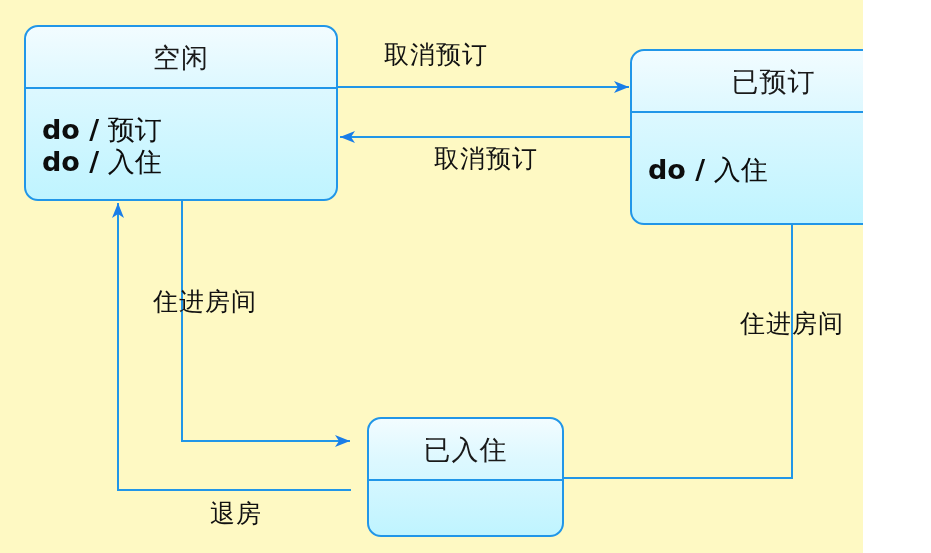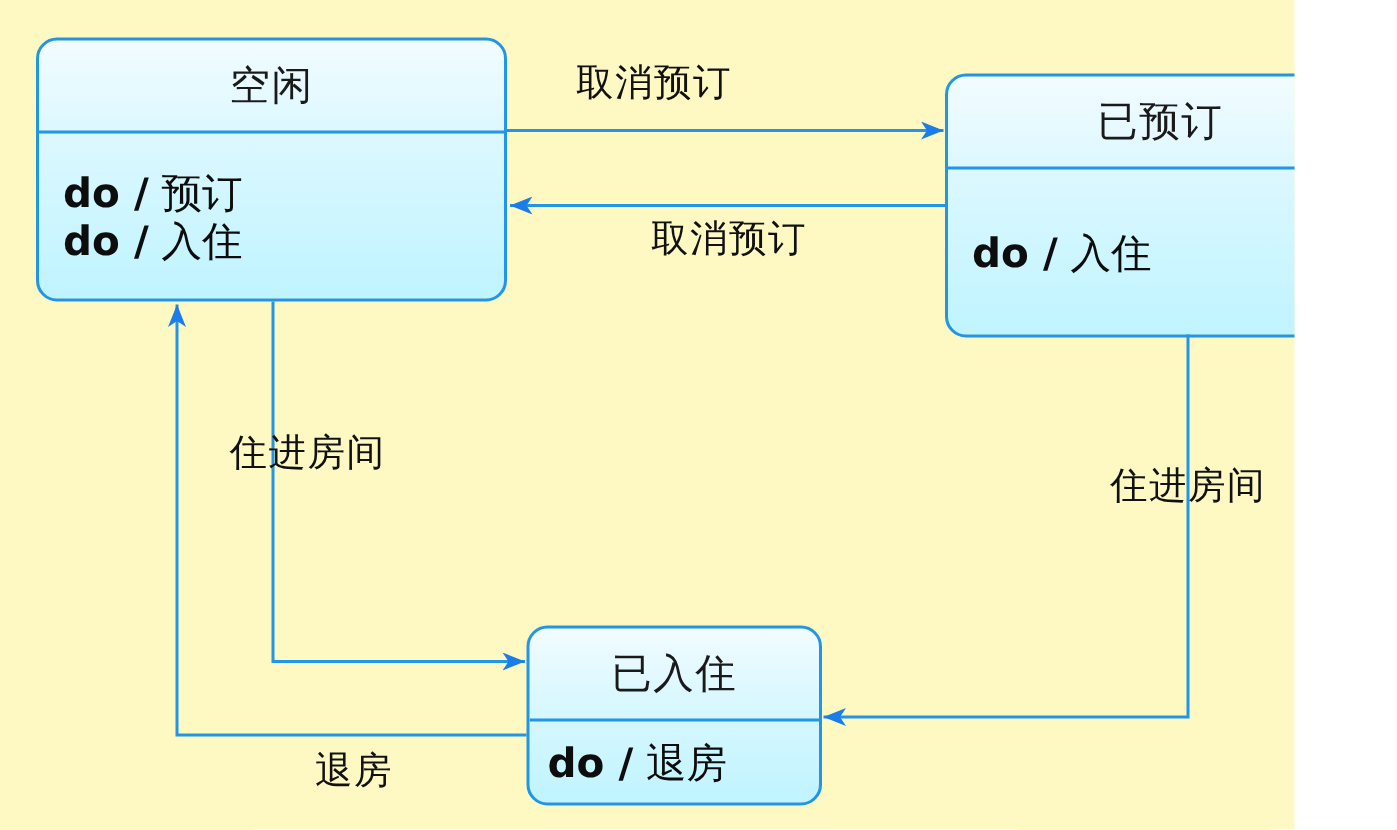--- a/index.html
+++ b/index.html
@@ -125,28 +125,22 @@
   <div class="state-node" id="node-reserved" style="left:630px; top:25px; width:287px; height:176px;margin-top:24px; --titleh:62px;">
     <div class="state-title" style="height:62px;">已预订</div>
     <div class="state-body">
       <div class="activity-line">
         <span class="kw">do /</span> 
         <span>入住</span>
       </div>
     </div>
   </div>
 
-  <div class="state-node" id="node-occupied" style="left:351px; top:417px; width:197px; height:120px; --titleh:62px;">
+  <div class="state-node" id="node-occupied" style="left:367px; top:417px; width:197px; height:120px; --titleh:62px;">
     <div class="state-title" style="height:62px;">已入住</div>
-    <div class="state-body" style="padding-left:12px;">
-      <div class="activity-line">
-        <span class="kw">do /</span> 
-        <span>退房</span>
-      </div>
-    </div>
   </div>
 
   <div class="edge-label" style="left:384px; top:42px;">取消预订</div>
 
   <div class="edge-label" style="left:434px; top:146px;">取消预订</div>
 
   <div class="edge-label" style="left:153px; top:289px;">住进房间</div>
 
   <div class="edge-label" style="left:740px; top:311px;">住进房间</div>
 

